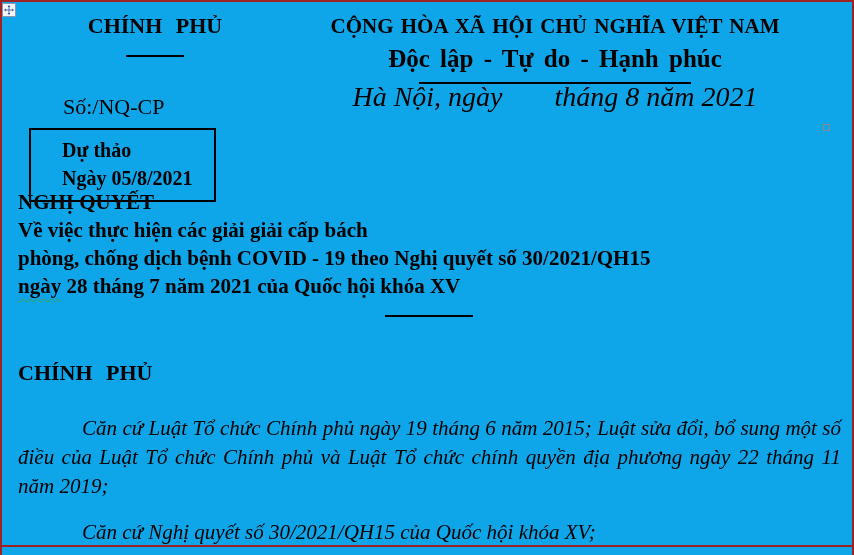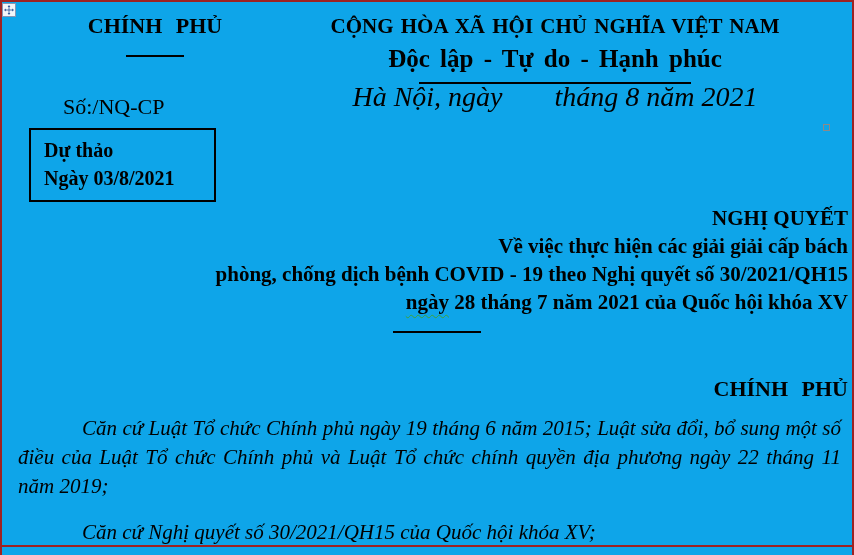--- a/index.html
+++ b/index.html
@@ -71,28 +71,28 @@
   .motto-rule { width: 272px; height: 2px; background: #000; margin: 10px auto 0; }
   .place-date {
     margin-top: 0; font-size: 28px; font-style: italic;
     line-height: 26px; white-space: nowrap;
   }
   .place-date-suffix { margin-left: 52px; }
   
   .draft-box {
     position: absolute; left: 29px; top: 128px;
     width: 187px; height: 74px; box-sizing: border-box;
-    border: 2px solid #000; padding: 6px 4px 0 13px;
+    border: 2px solid #000; padding: 6px 4px 0 31px;
     font-size: 20px; font-weight: bold; line-height: 28px;
     white-space: nowrap;
   }
   
   .title-block {
-    position: absolute; left: 26px; width: 822px; top: 188px;
-    text-align: right; font-weight: bold; font-size: 21px; line-height: 28px; margin-top: 16px;
+    position: absolute; left: 18px; width: 822px; top: 188px;
+    text-align: left; font-weight: bold; font-size: 21px; line-height: 28px;
   }
   .squiggle {
     text-decoration: underline;
     text-decoration-style: wavy;
     text-decoration-color: #3da23d;
     text-decoration-thickness: 1px;
     text-underline-offset: 5px;
     text-decoration-skip-ink: none;
   }
   .title-rule { width: 88px; height: 2px; background: #000; margin: 15px auto 0; }
@@ -144,21 +144,21 @@
     <div class="national-title">CỘNG HÒA XÃ HỘI CHỦ NGHĨA VIỆT NAM</div>
     <div class="motto">Độc lập - Tự do - Hạnh phúc</div>
     <div class="motto-rule"></div>
     <div class="place-date">
       <span>Hà Nội, ngày</span><span class="place-date-suffix">tháng 8 năm 2021</span>
     </div>
   </div>
 
   <div class="draft-box">
     <div>Dự thảo</div>
-    <div>Ngày 03/8/2021</div>
+    <div>Ngày 05/8/2021</div>
   </div>
 
   <div class="title-block">
     <div>NGHỊ QUYẾT</div>
     <div>Về việc thực hiện các giải giải cấp bách</div>
     <div>phòng, chống dịch bệnh COVID - 19 theo Nghị quyết số 30/2021/QH15</div>
     <div>
       <span class="squiggle">ngày</span><span> 28 tháng 7 năm 2021 của Quốc hội khóa XV</span>
     </div>
     <div class="title-rule"></div>

